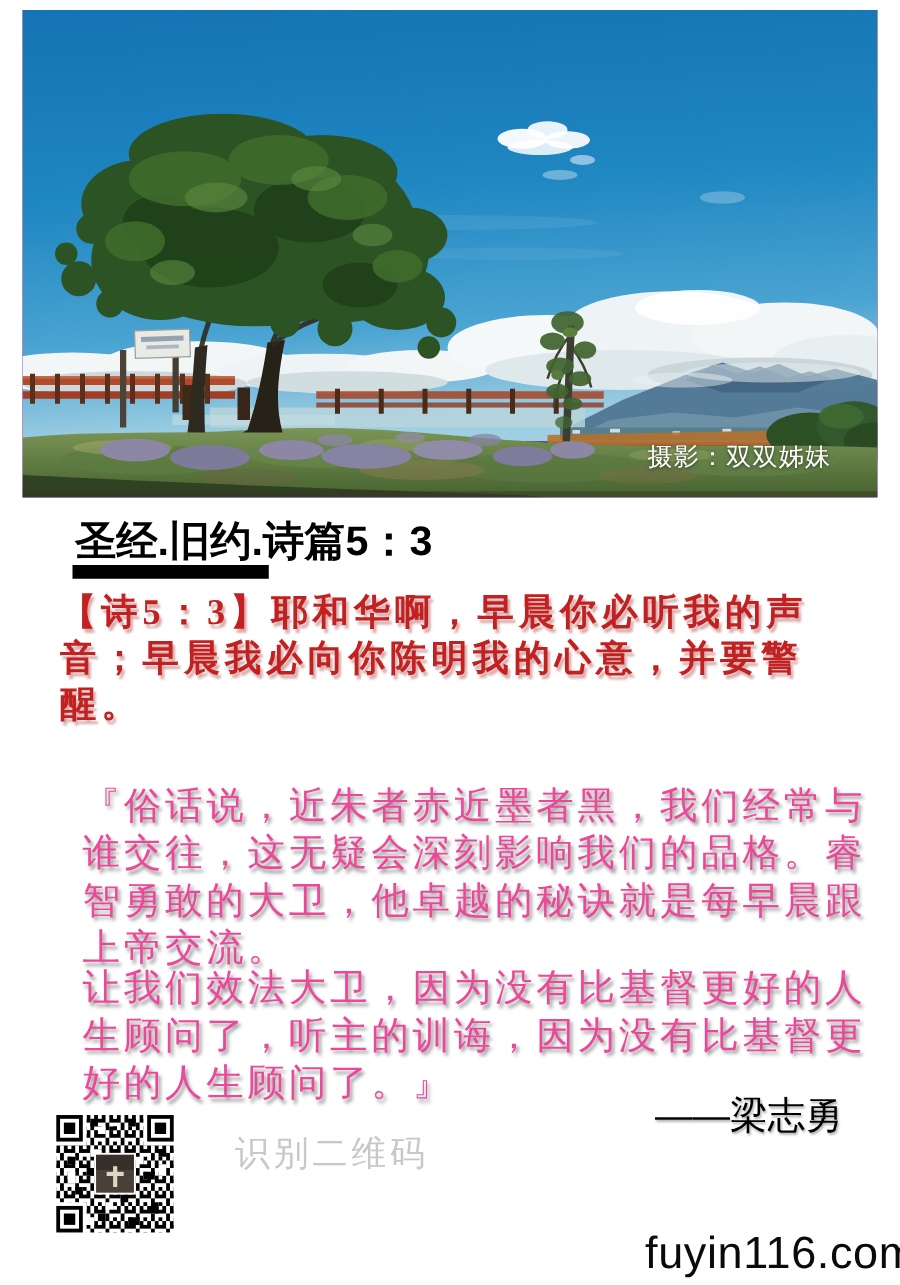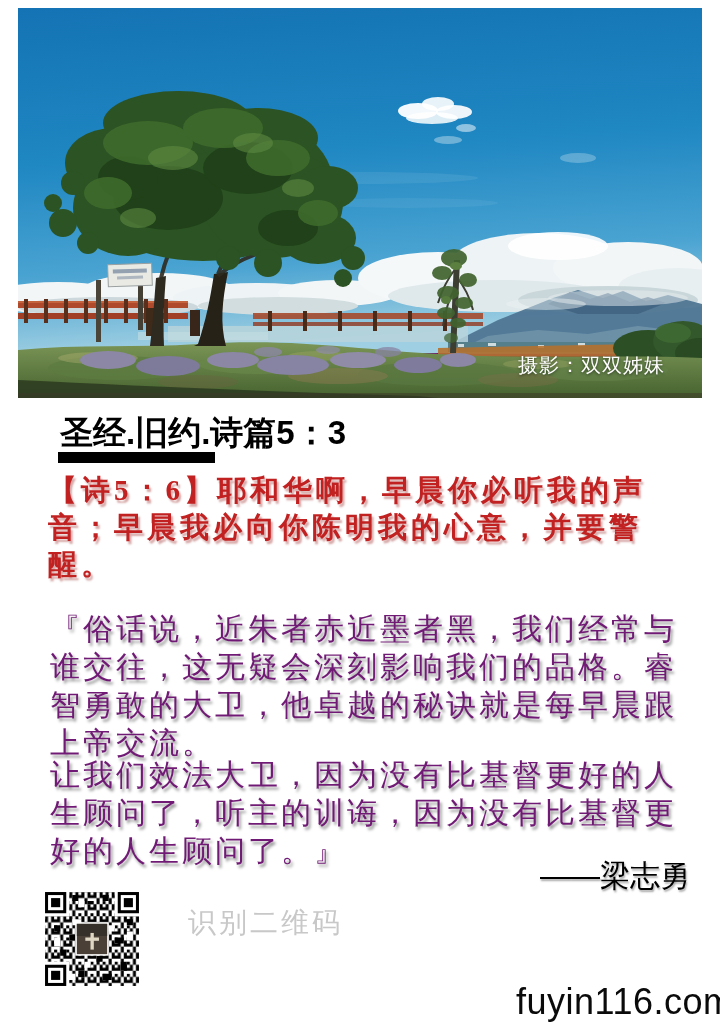--- a/index.html
+++ b/index.html
@@ -24,28 +24,28 @@
     position:absolute; left:58px; top:452px; width:157px; height:11px; background:#000;
   }
   .scripture {
     position:absolute; left:48px; top:472px; width:640px; margin:0;
     font-family:"Liberation Serif", serif;
     font-size:29px; line-height:37px; font-weight:bold; letter-spacing:4px;
     color:#c22121; text-shadow:2px 3px 2px rgba(150,30,30,0.38);
     word-break:break-all;
   }
   .para {
-    position:absolute; left:50px; width:636px; margin:0; color:#701a75;
+    position:absolute; left:50px; width:636px; margin:16px; color:#ec4899;
     font-size:30px; line-height:38px; letter-spacing:3px;
     text-shadow:2px 3px 3px rgba(0,0,0,0.42); word-break:break-all;
   }
   .p1 { top:610px; }
   .p2 { top:756px; }
   .attribution {
-    position:absolute; right:30px; top:856px; margin:0; color:#000;
+    position:absolute; right:30px; top:856px; margin:16px; color:#000;
     font-size:30px; text-shadow:1px 2px 2px rgba(0,0,0,0.35); white-space:nowrap;
   }
   .qr { position:absolute; left:42px; top:888px; width:100px; height:102px; }
   .qr svg { display:block; width:100px; height:102px; }
   .qr-caption {
     position:absolute; left:188px; top:906px; color:#c8c8c8;
     font-size:28px; line-height:33px; letter-spacing:3px;
   }
   .website {
     position:absolute; left:516px; top:981px; color:#0a0a0a; font-size:36px;
@@ -275,21 +275,21 @@
             <ellipse cx="280" cy="180" rx="16" ry="9"></ellipse>
         </g>
       </g>
     </svg>
     <div class="credit">摄影：双双姊妹</div>
   </div>
 
   <h1 class="title">圣经.旧约.诗篇5：3</h1>
   <div class="divider"></div>
 
-  <p class="scripture">【诗5：6】耶和华啊，早晨你必听我的声音；早晨我必向你陈明我的心意，并要警醒。</p>
+  <p class="scripture">【诗5：3】耶和华啊，早晨你必听我的声音；早晨我必向你陈明我的心意，并要警醒。</p>
 
   <p class="para p1">『俗话说，近朱者赤近墨者黑，我们经常与谁交往，这无疑会深刻影响我们的品格。睿智勇敢的大卫，他卓越的秘诀就是每早晨跟上帝交流。</p>
   <p class="para p2">让我们效法大卫，因为没有比基督更好的人生顾问了，听主的训诲，因为没有比基督更好的人生顾问了。』</p>
   <p class="attribution">——梁志勇</p>
 
   <div class="qr">
     <svg viewBox="0 0 33 33">
       <defs>
         <pattern id="qn" width="4" height="4" patternUnits="userSpaceOnUse">
           <rect width="4" height="4" fill="#ffffff"></rect>

